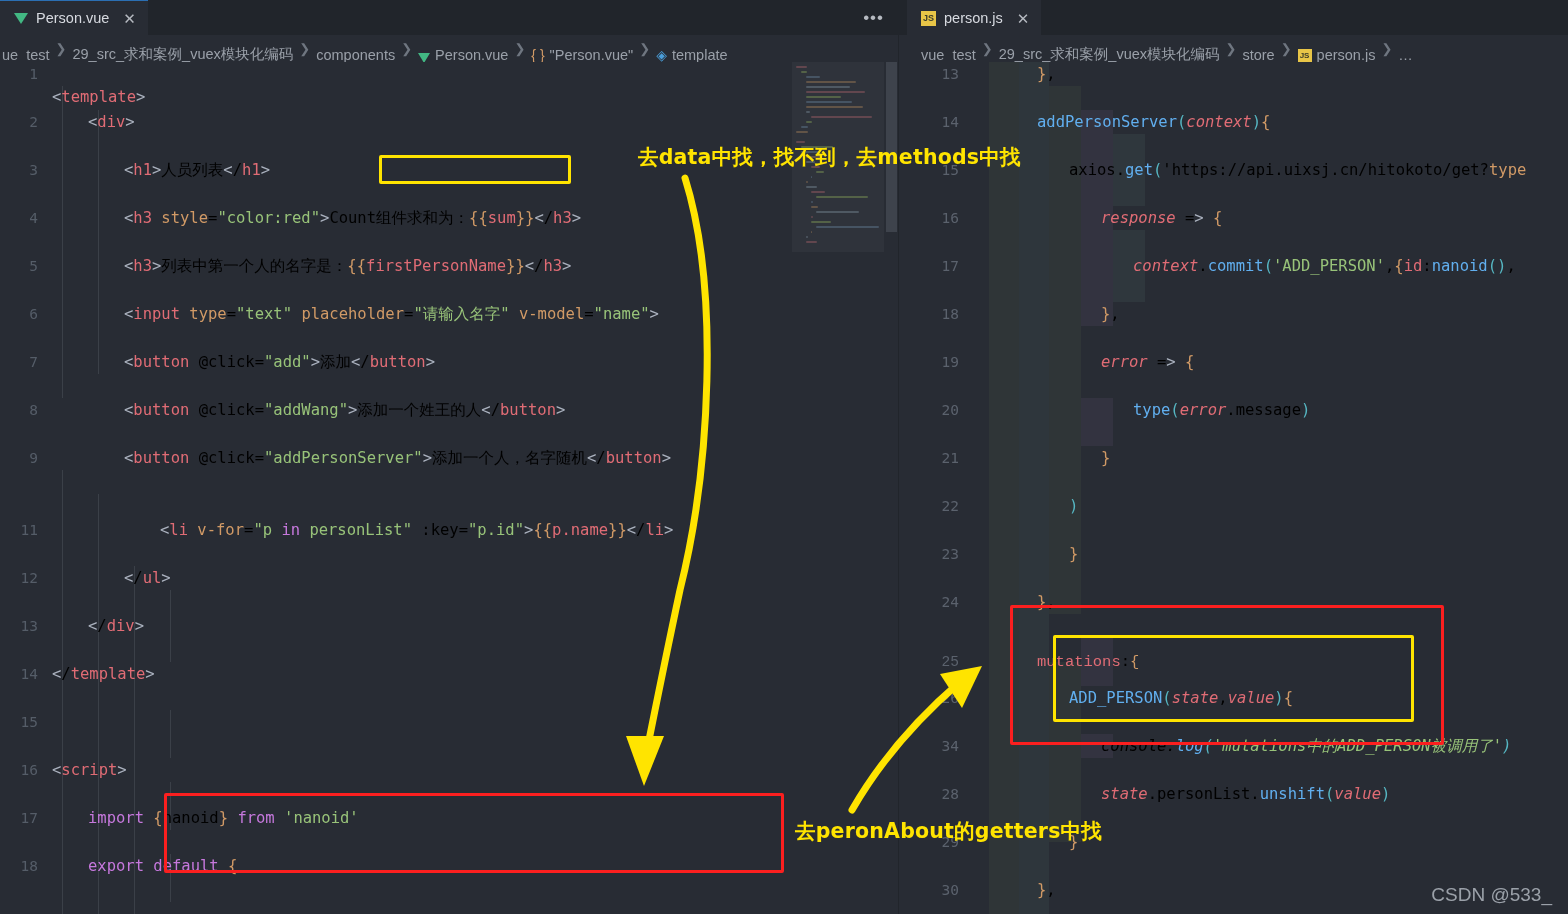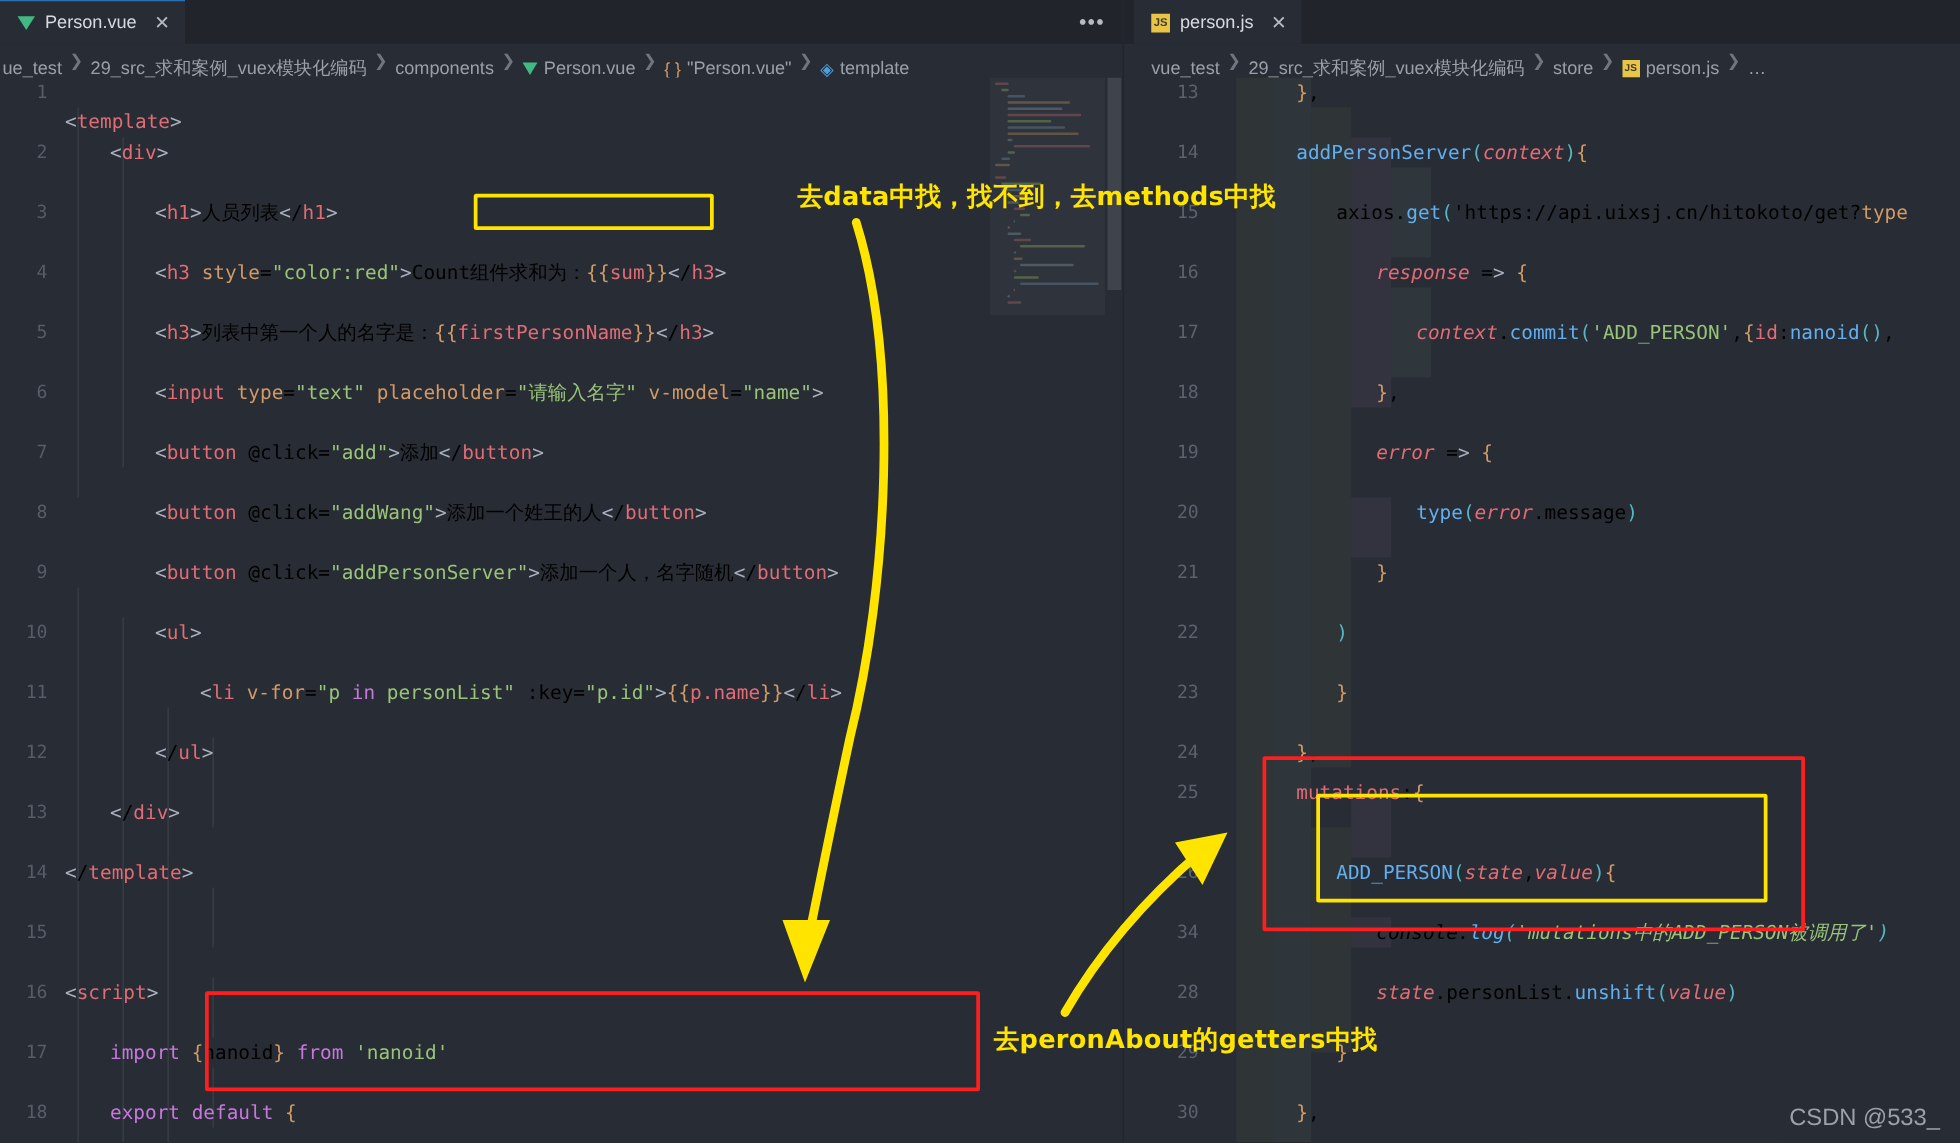--- a/index.html
+++ b/index.html
@@ -40,21 +40,21 @@
   }
 
   
   .breadcrumb {
     height: 27px; display: flex; align-items: center; gap: 5px;
     padding-left: 2px; color: #9aa0a9; font-size: 14.5px; white-space: nowrap;
     font-family: "Liberation Sans", sans-serif; background: #282c34;
   }
   .pane-right .breadcrumb { padding-left: 22px; }
   .bc-sep { color: #6f7680; font-size: 13px; margin: 0 1px; }
-  .bc-item { display: inline-flex; align-items: center; gap: 5px; margin-top: 12px; }
+  .bc-item { display: inline-flex; align-items: flex-end; gap: 5px; margin-top: 12px; }
   .ic-vue { width: 0; height: 0; border-left: 6px solid transparent;
     border-right: 6px solid transparent; border-top: 10px solid #42b883; }
   .ic-brace { color: #d19a66; font-size: 14px; }
   .ic-cube { color: #4a9eda; font-size: 14px; }
   .ic-js { width: 14px; height: 14px; background: #e8c547; color: #3c3c28;
     font-size: 8px; font-weight: bold; display: flex; align-items: center;
     justify-content: center; font-family: "Liberation Sans", sans-serif; }
 
   
   .codearea { position: relative; background: #282c34; height: 852px; overflow: hidden; }
@@ -172,21 +172,20 @@
       <div class="code-rows" id="code-rows-left">
           <div class="row" style="top: 0px;"><span class="ln">1</span><span class="code" style="padding-left: 0px; margin-top: 23px;"><span class="punc">&lt;</span><span class="tag">template</span><span class="punc">&gt;</span></span></div>
           <div class="row" style="top: 24px;"><span class="ln">2</span><span class="code" style="padding-left: 36px;"><span class="punc">&lt;</span><span class="tag">div</span><span class="punc">&gt;</span></span></div>
           <div class="row" style="top: 48px;"><span class="ln">3</span><span class="code" style="padding-left: 72px;"><span class="punc">&lt;</span><span class="tag">h1</span><span class="punc">&gt;</span>人员列表<span class="punc">&lt;</span>/<span class="tag">h1</span><span class="punc">&gt;</span></span></div>
           <div class="row" style="top: 72px;"><span class="ln">4</span><span class="code" style="padding-left: 72px;"><span class="punc">&lt;</span><span class="tag">h3</span> <span class="attr">style</span>=<span class="str">"color:red"</span><span class="punc">&gt;</span>Count组件求和为：<span class="mus"><span class="brkt1">{</span><span class="brkt1">{</span>sum<span class="brkt1">}</span><span class="brkt1">}</span></span><span class="punc">&lt;</span>/<span class="tag">h3</span><span class="punc">&gt;</span></span></div>
           <div class="row" style="top: 96px;"><span class="ln">5</span><span class="code" style="padding-left: 72px;"><span class="punc">&lt;</span><span class="tag">h3</span><span class="punc">&gt;</span>列表中第一个人的名字是：<span class="mus"><span class="brkt1">{</span><span class="brkt1">{</span>firstPersonName<span class="brkt1">}</span><span class="brkt1">}</span></span><span class="punc">&lt;</span>/<span class="tag">h3</span><span class="punc">&gt;</span></span></div>
           <div class="row" style="top: 120px;"><span class="ln">6</span><span class="code" style="padding-left: 72px;"><span class="punc">&lt;</span><span class="tag">input</span> <span class="attr">type</span>=<span class="str">"text"</span> <span class="attr">placeholder</span>=<span class="str">"请输入名字"</span> <span class="attr">v-model</span>=<span class="str">"name"</span><span class="punc">&gt;</span></span></div>
           <div class="row" style="top: 144px;"><span class="ln">7</span><span class="code" style="padding-left: 72px;"><span class="punc">&lt;</span><span class="tag">button</span> @click=<span class="str">"add"</span><span class="punc">&gt;</span>添加<span class="punc">&lt;</span>/<span class="tag">button</span><span class="punc">&gt;</span></span></div>
           <div class="row" style="top: 168px;"><span class="ln">8</span><span class="code" style="padding-left: 72px;"><span class="punc">&lt;</span><span class="tag">button</span> @click=<span class="str">"addWang"</span><span class="punc">&gt;</span>添加一个姓王的人<span class="punc">&lt;</span>/<span class="tag">button</span><span class="punc">&gt;</span></span></div>
           <div class="row" style="top: 192px;"><span class="ln">9</span><span class="code" style="padding-left: 72px;"><span class="punc">&lt;</span><span class="tag">button</span> @click=<span class="str">"addPersonServer"</span><span class="punc">&gt;</span>添加一个人，名字随机<span class="punc">&lt;</span>/<span class="tag">button</span><span class="punc">&gt;</span></span></div>
-          <div class="row" style="top: 216px;"><span class="ln">10</span><span class="code" style="padding-left: 72px;"><span class="punc">&lt;</span><span class="tag">ul</span><span class="punc">&gt;</span></span></div>
           <div class="row" style="top: 240px;"><span class="ln">11</span><span class="code" style="padding-left: 108px;"><span class="punc">&lt;</span><span class="tag">li</span> <span class="attr">v-for</span>=<span class="str">"p <span class="kw">in</span> personList"</span> :key=<span class="str">"p.id"</span><span class="punc">&gt;</span><span class="mus"><span class="brkt1">{</span><span class="brkt1">{</span>p.name<span class="brkt1">}</span><span class="brkt1">}</span></span><span class="punc">&lt;</span>/<span class="tag">li</span><span class="punc">&gt;</span></span></div>
           <div class="row" style="top: 264px;"><span class="ln">12</span><span class="code" style="padding-left: 72px;"><span class="punc">&lt;</span>/<span class="tag">ul</span><span class="punc">&gt;</span></span></div>
           <div class="row" style="top: 288px;"><span class="ln">13</span><span class="code" style="padding-left: 36px;"><span class="punc">&lt;</span>/<span class="tag">div</span><span class="punc">&gt;</span></span></div>
           <div class="row" style="top: 312px;"><span class="ln">14</span><span class="code" style="padding-left: 0px;"><span class="punc">&lt;</span>/<span class="tag">template</span><span class="punc">&gt;</span></span></div>
           <div class="row" style="top: 336px;"><span class="ln">15</span><span class="code" style="padding-left: 0px;"></span></div>
           <div class="row" style="top: 360px;"><span class="ln">16</span><span class="code" style="padding-left: 0px;"><span class="punc">&lt;</span><span class="tag">script</span><span class="punc">&gt;</span></span></div>
           <div class="row" style="top: 384px;"><span class="ln">17</span><span class="code" style="padding-left: 36px;"><span class="kw">import</span> <span class="brkt1">{</span>nanoid<span class="brkt1">}</span> <span class="kw">from</span> <span class="str">'nanoid'</span></span></div>
           <div class="row" style="top: 408px;"><span class="ln">18</span><span class="code" style="padding-left: 36px;"><span class="kw">export</span> <span class="kw">default</span> <span class="brkt1">{</span></span></div>
         </div>
 
@@ -288,21 +287,21 @@
           <div class="row" style="top: 48px;"><span class="ln">15</span><span class="code" style="padding-left: 96px;">axios.<span class="fn">get</span><span class="brkt3">(</span>'https://api.uixsj.cn/hitokoto/get?<span class="attr">type</span></span></div>
           <div class="row" style="top: 72px;"><span class="ln">16</span><span class="code" style="padding-left: 128px;"><span class="ital">response</span> =<span class="punc">&gt;</span> <span class="brkt1">{</span></span></div>
           <div class="row" style="top: 96px;"><span class="ln">17</span><span class="code" style="padding-left: 160px;"><span class="ital">context</span>.<span class="fn">commit</span><span class="brkt3">(</span><span class="str">'ADD_PERSON'</span>,<span class="brkt1">{</span><span class="prop">id</span>:<span class="fn">nanoid</span><span class="brkt3">(</span><span class="brkt3">)</span>,</span></div>
           <div class="row" style="top: 120px;"><span class="ln">18</span><span class="code" style="padding-left: 128px;"><span class="brkt1">}</span>,</span></div>
           <div class="row" style="top: 144px;"><span class="ln">19</span><span class="code" style="padding-left: 128px;"><span class="ital">error</span> =<span class="punc">&gt;</span> <span class="brkt1">{</span></span></div>
           <div class="row" style="top: 168px;"><span class="ln">20</span><span class="code" style="padding-left: 160px;"><span class="fn">type</span><span class="brkt3">(</span><span class="ital">error</span>.message<span class="brkt3">)</span></span></div>
           <div class="row" style="top: 192px;"><span class="ln">21</span><span class="code" style="padding-left: 128px;"><span class="brkt1">}</span></span></div>
           <div class="row" style="top: 216px;"><span class="ln">22</span><span class="code" style="padding-left: 96px;"><span class="brkt3">)</span></span></div>
           <div class="row" style="top: 240px;"><span class="ln">23</span><span class="code" style="padding-left: 96px;"><span class="brkt1">}</span></span></div>
           <div class="row" style="top: 264px;"><span class="ln">24</span><span class="code" style="padding-left: 64px;"><span class="brkt1">}</span>,</span></div>
-          <div class="row" style="top: 272px;"><span class="ln">25</span><span class="code" style="padding-left: 64px;"><span class="prop">mutations</span>:<span class="brkt1">{</span></span></div>
+          <div class="row" style="top: 300px; font-family: Liberation Mono, monospace;"><span class="ln">25</span><span class="code" style="padding-left: 64px;"><span class="prop">mutations</span>:<span class="brkt1">{</span></span></div>
           <div class="row" style="top: 312px;"><span class="ln">26</span><span class="code" style="padding-left: 96px;"><span class="fn">ADD_PERSON</span><span class="brkt3">(</span><span class="ital">state</span>,<span class="ital">value</span><span class="brkt3">)</span><span class="brkt1">{</span></span></div>
           <div class="row" style="top: 336px;"><span class="ln">34</span><span class="code" style="padding-left: 128px; font-style: italic;">console.<span class="fn">log</span><span class="brkt3">(</span><span class="str">'mutations中的ADD_PERSON被调用了'</span><span class="brkt3">)</span></span></div>
           <div class="row" style="top: 360px;"><span class="ln">28</span><span class="code" style="padding-left: 128px;"><span class="ital">state</span>.personList.<span class="fn">unshift</span><span class="brkt3">(</span><span class="ital">value</span><span class="brkt3">)</span></span></div>
           <div class="row" style="top: 384px;"><span class="ln">29</span><span class="code" style="padding-left: 96px;"><span class="brkt1">}</span></span></div>
           <div class="row" style="top: 408px;"><span class="ln">30</span><span class="code" style="padding-left: 64px;"><span class="brkt1">}</span>,</span></div>
         </div>
     </div>
   </div>
 
   <div class="box-yellow" style="left:379px; top:155px; width:192px; height:29px;"></div>

